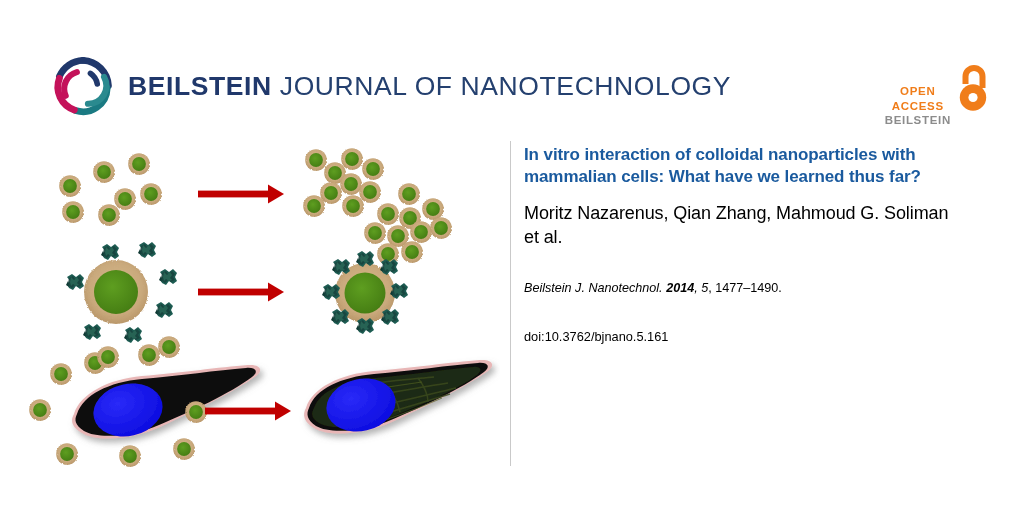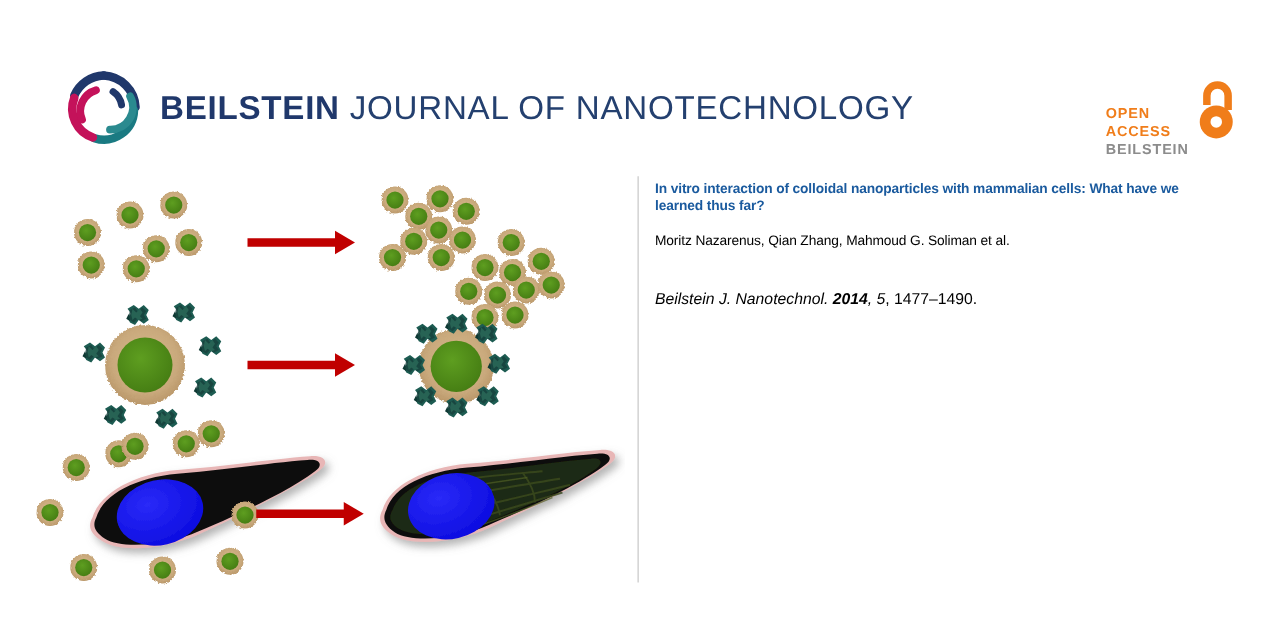--- a/index.html
+++ b/index.html
@@ -60,21 +60,21 @@
   
   #oa-badge {
     position: absolute;
     right: 34px;
     top: 57px;
     display: flex;
     align-items: center;
     height: 62px;
   }
   #oa-badge-text {
-    text-align: left;
+    text-align: center;
     line-height: 1.28;
     margin-right: 5px;
     margin-top: 36px;
   }
   #oa-badge-text div {
     font-size: 11.5px;
     font-weight: bold;
     letter-spacing: 0.7px;
   }
   .oa-orange { color: #f07d1a; }
@@ -108,29 +108,29 @@
   }
 
   
   #article {
     position: absolute;
     left: 524px;
     top: 144px;
     width: 432px;
   }
   #article-title {
-    font-size: 11px;
+    font-size: 17px;
     font-weight: bold;
     color: #1a5a9e;
     line-height: 1.29;
     letter-spacing: -0.1px;
     margin: 0 0 14px 0;
   }
   #article-authors {
-    font-size: 11px;
+    font-size: 18px;
     color: #000000;
     line-height: 1.33;
     margin: 0 0 30px 0;
     letter-spacing: -0.1px;
   }
   #article-citation {
     font-size: 12.6px;
     color: #000000;
     line-height: 1.4;
     margin: 0 0 31px 0;
@@ -380,16 +380,17 @@
     </svg>
   </div>
 
   <div id="article">
     <div id="article-title">In vitro interaction of colloidal nanoparticles with mammalian cells: What have we learned thus far?</div>
     <div id="article-authors">Moritz Nazarenus, Qian Zhang, Mahmoud G. Soliman et al.</div>
     <div id="article-citation">
       <span class="cit-italic">Beilstein J. Nanotechnol.</span><span> </span><span class="cit-bold">2014</span><span class="cit-italic">,</span><span> </span><span class="cit-italic">5</span><span>,</span><span> </span><span>1477–1490.</span>
     </div>
     <div id="article-meta">
+      <div>doi:10.3762/bjnano.5.161</div>
     </div>
   </div>
 
 </div>
 
 </body></html>

